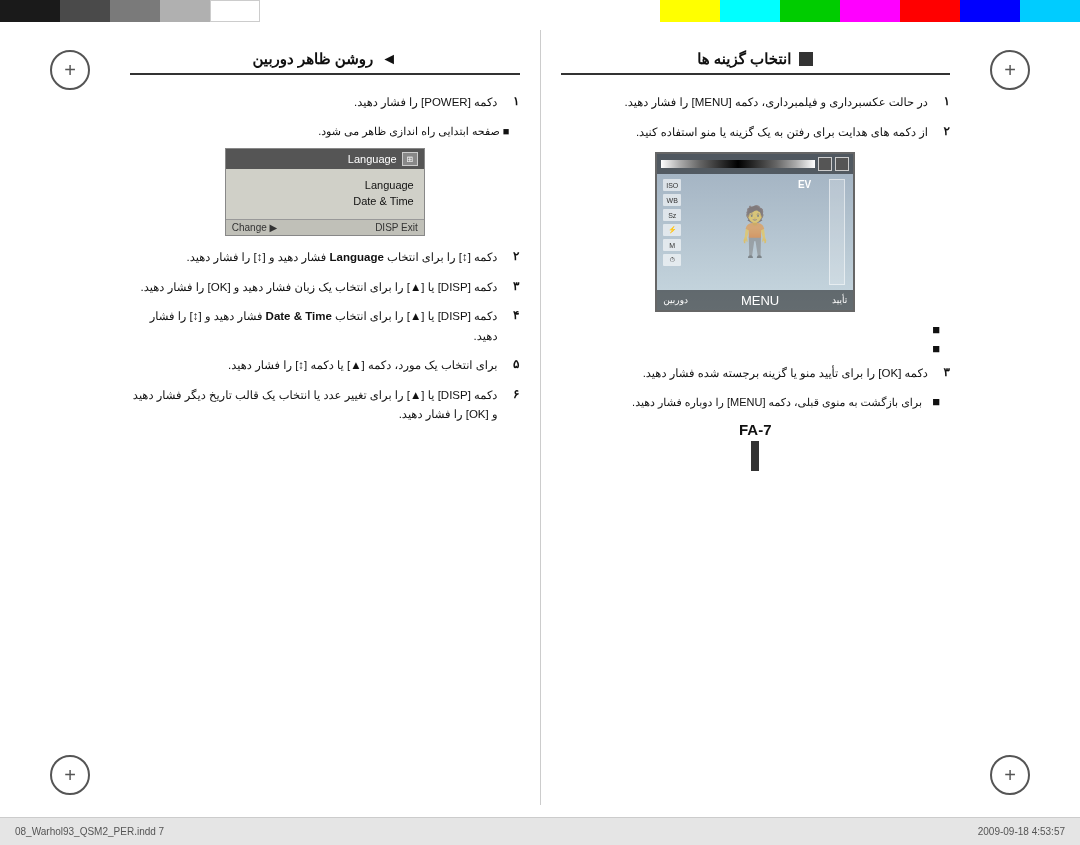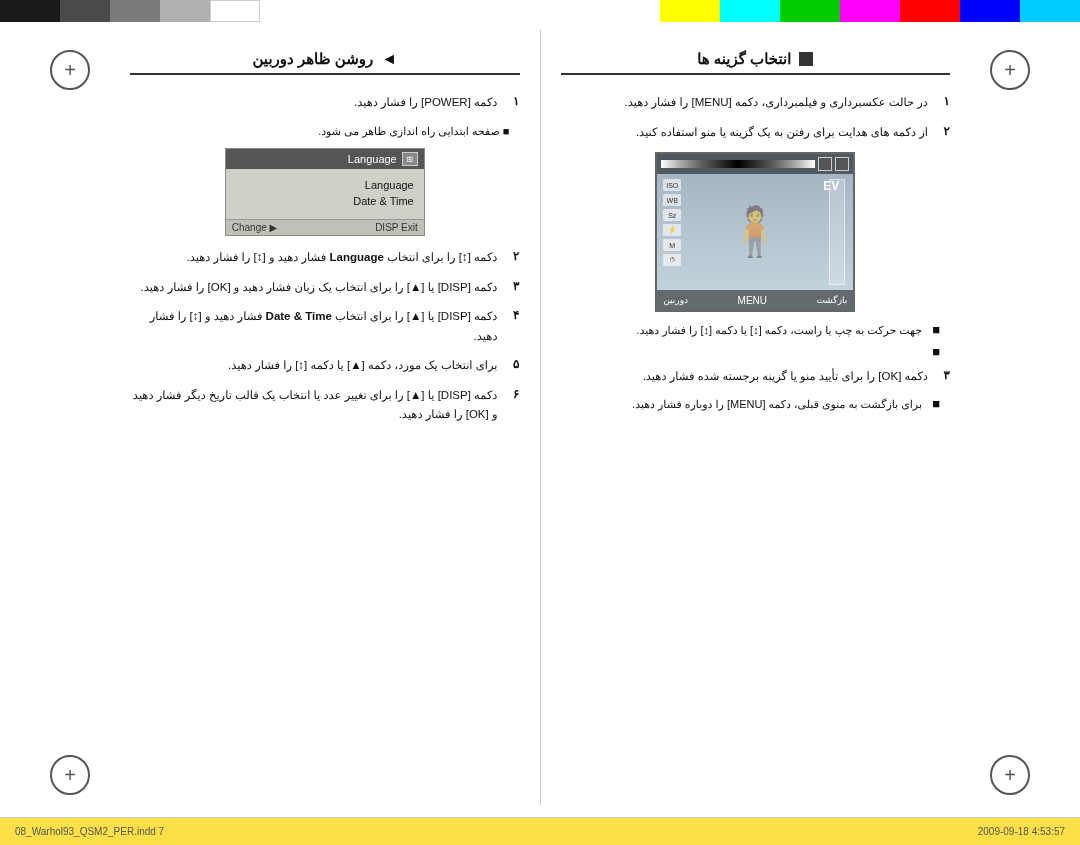--- a/index.html
+++ b/index.html
@@ -272,24 +272,24 @@
       right: 8px;
       top: 25px;
       bottom: 25px;
       width: 16px;
       background: rgba(255,255,255,0.2);
       border: 1px solid rgba(255,255,255,0.5);
     }
 
     .ev-text {
       position: absolute;
-      right: 14px;
+      right: 42px;
       top: 25px;
       color: #fff;
-      font-size: 12px;
+      font-size: 10px;
       font-weight: bold;
     }
 
     .cam-icons-left {
       position: absolute;
       left: 6px;
       top: 25px;
       display: flex;
       flex-direction: column;
       gap: 3px;
@@ -324,21 +324,21 @@
       margin: 3px auto 0 auto;
     }
 
     
     .bottom-bar {
       position: absolute;
       bottom: 0;
       left: 0;
       right: 0;
       height: 28px;
-      background: #fde047;
+      background: #e5e5e5;
       border-top: 1px solid #ccc;
       display: flex;
       align-items: center;
       justify-content: space-between;
       padding: 0 15px;
       font-size: 10px;
       color: #555;
       font-family: Arial, sans-serif;
     }
 
@@ -472,49 +472,50 @@
           <div class="cam-icon-row">Sz</div>
           <div class="cam-icon-row">⚡</div>
           <div class="cam-icon-row">M</div>
           <div class="cam-icon-row">⏱</div>
         </div>
         <div class="ev-text">EV</div>
         <div class="ev-bar"></div>
 
         <div style="position:absolute;left:50%;top:50%;transform:translate(-50%,-50%);color:rgba(0,0,0,0.5);font-size:48px;line-height:1;">🧍</div>
         <div class="cam-bottom-bar">
-          <span>بازگشت</span>
-          <span style="font-size:10px;">MENU</span>
+          <span>تأیید</span>
+          <span style="font-size:13px;">MENU</span>
           <span>دوربین</span>
         </div>
       </div>
 
       <div class="bullet-row">
         <span class="bullet-dot">■</span>
-        <span class="bullet-text farsi-text">
-          جهت حرکت به چپ یا راست، دکمه <span class="bold-bracket">[↕]</span> یا دکمه <span class="bold-bracket">[↕]</span> را فشار دهید.
-        </span>
       </div>
       <div class="bullet-row">
         <span class="bullet-dot">■</span>
       </div>
 
       <div class="step-row" style="margin-top:8px;">
         <span class="step-num farsi-text">۳</span>
         <span class="step-text farsi-text">
           دکمه <span class="bold-bracket">[OK]</span> را برای تأیید منو یا گزینه برجسته شده فشار دهید.
         </span>
       </div>
       <div class="bullet-row">
         <span class="bullet-dot">■</span>
         <span class="bullet-text farsi-text">
           برای بازگشت به منوی قبلی، دکمه <span class="bold-bracket">[MENU]</span> را دوباره فشار دهید.
         </span>
       </div>
 
+      <div class="page-indicator">
+        <span>FA-7</span>
+        <div class="page-bar"></div>
+      </div>
     </div>
   </div>
 </div>
 
 <div class="bottom-bar">
   <span>08_Warhol93_QSM2_PER.indd   7</span>
   <span></span>
   <span>2009-09-18     4:53:57</span>
 </div>
 

